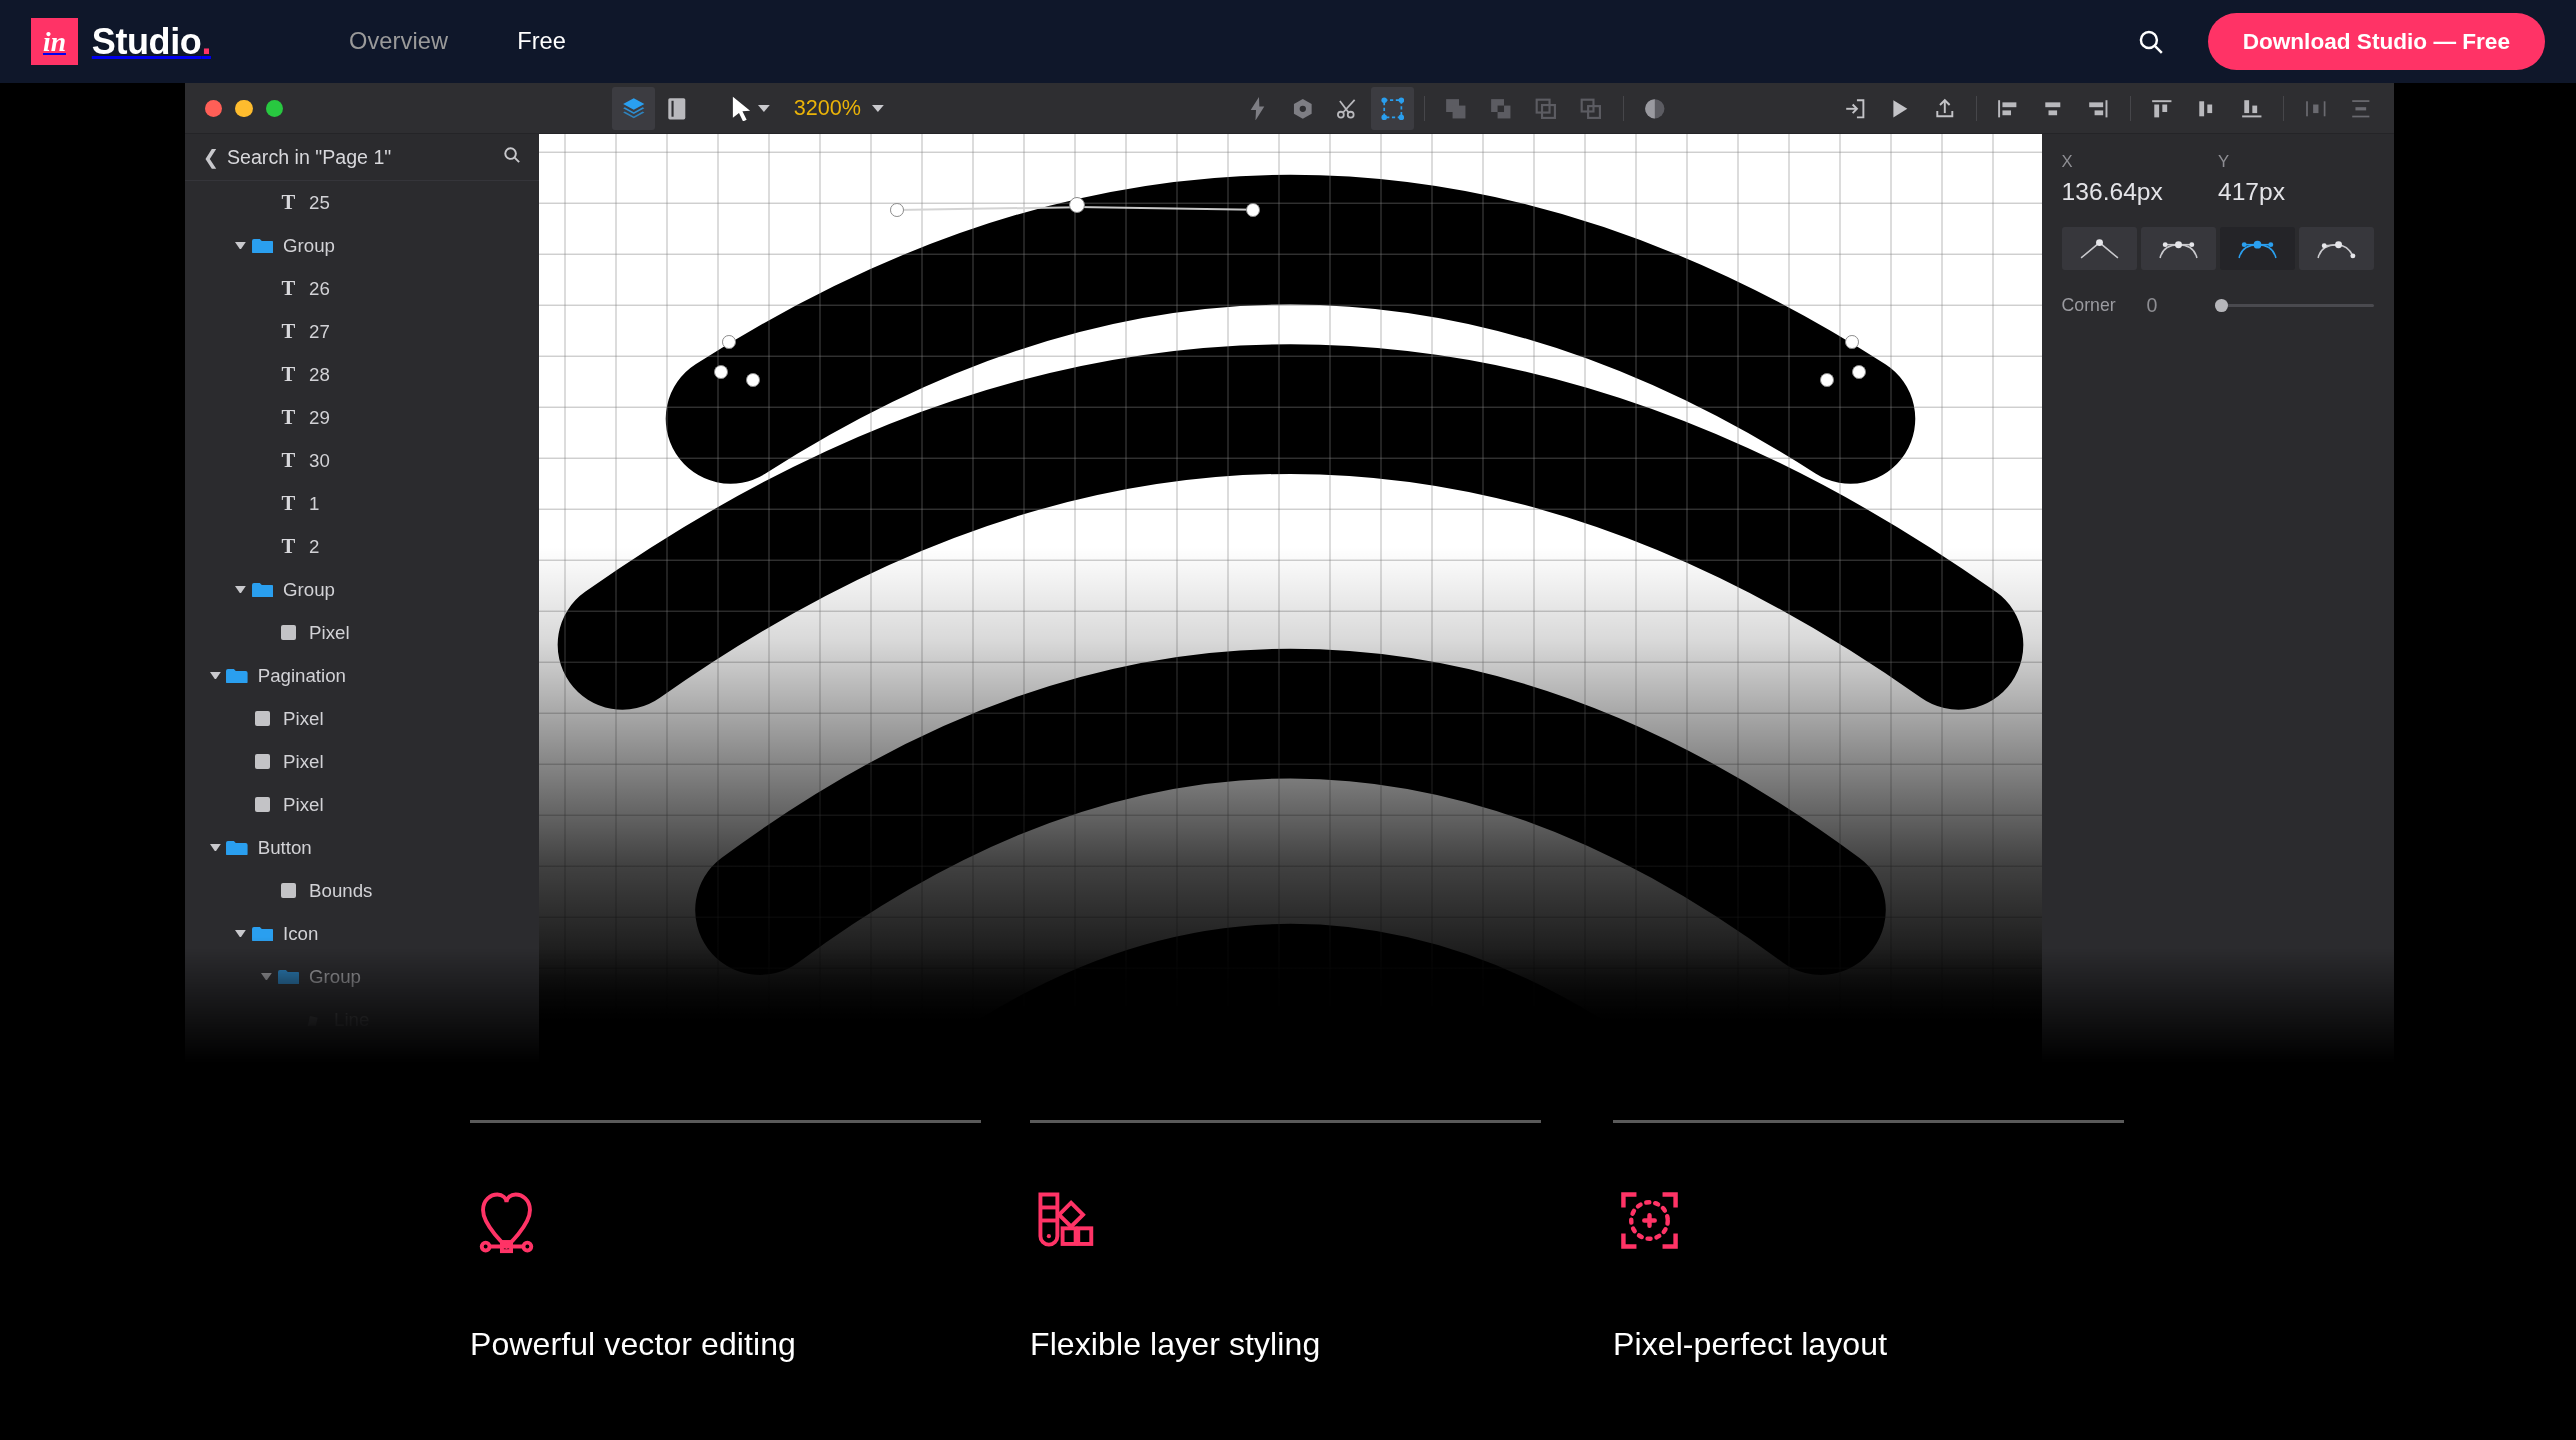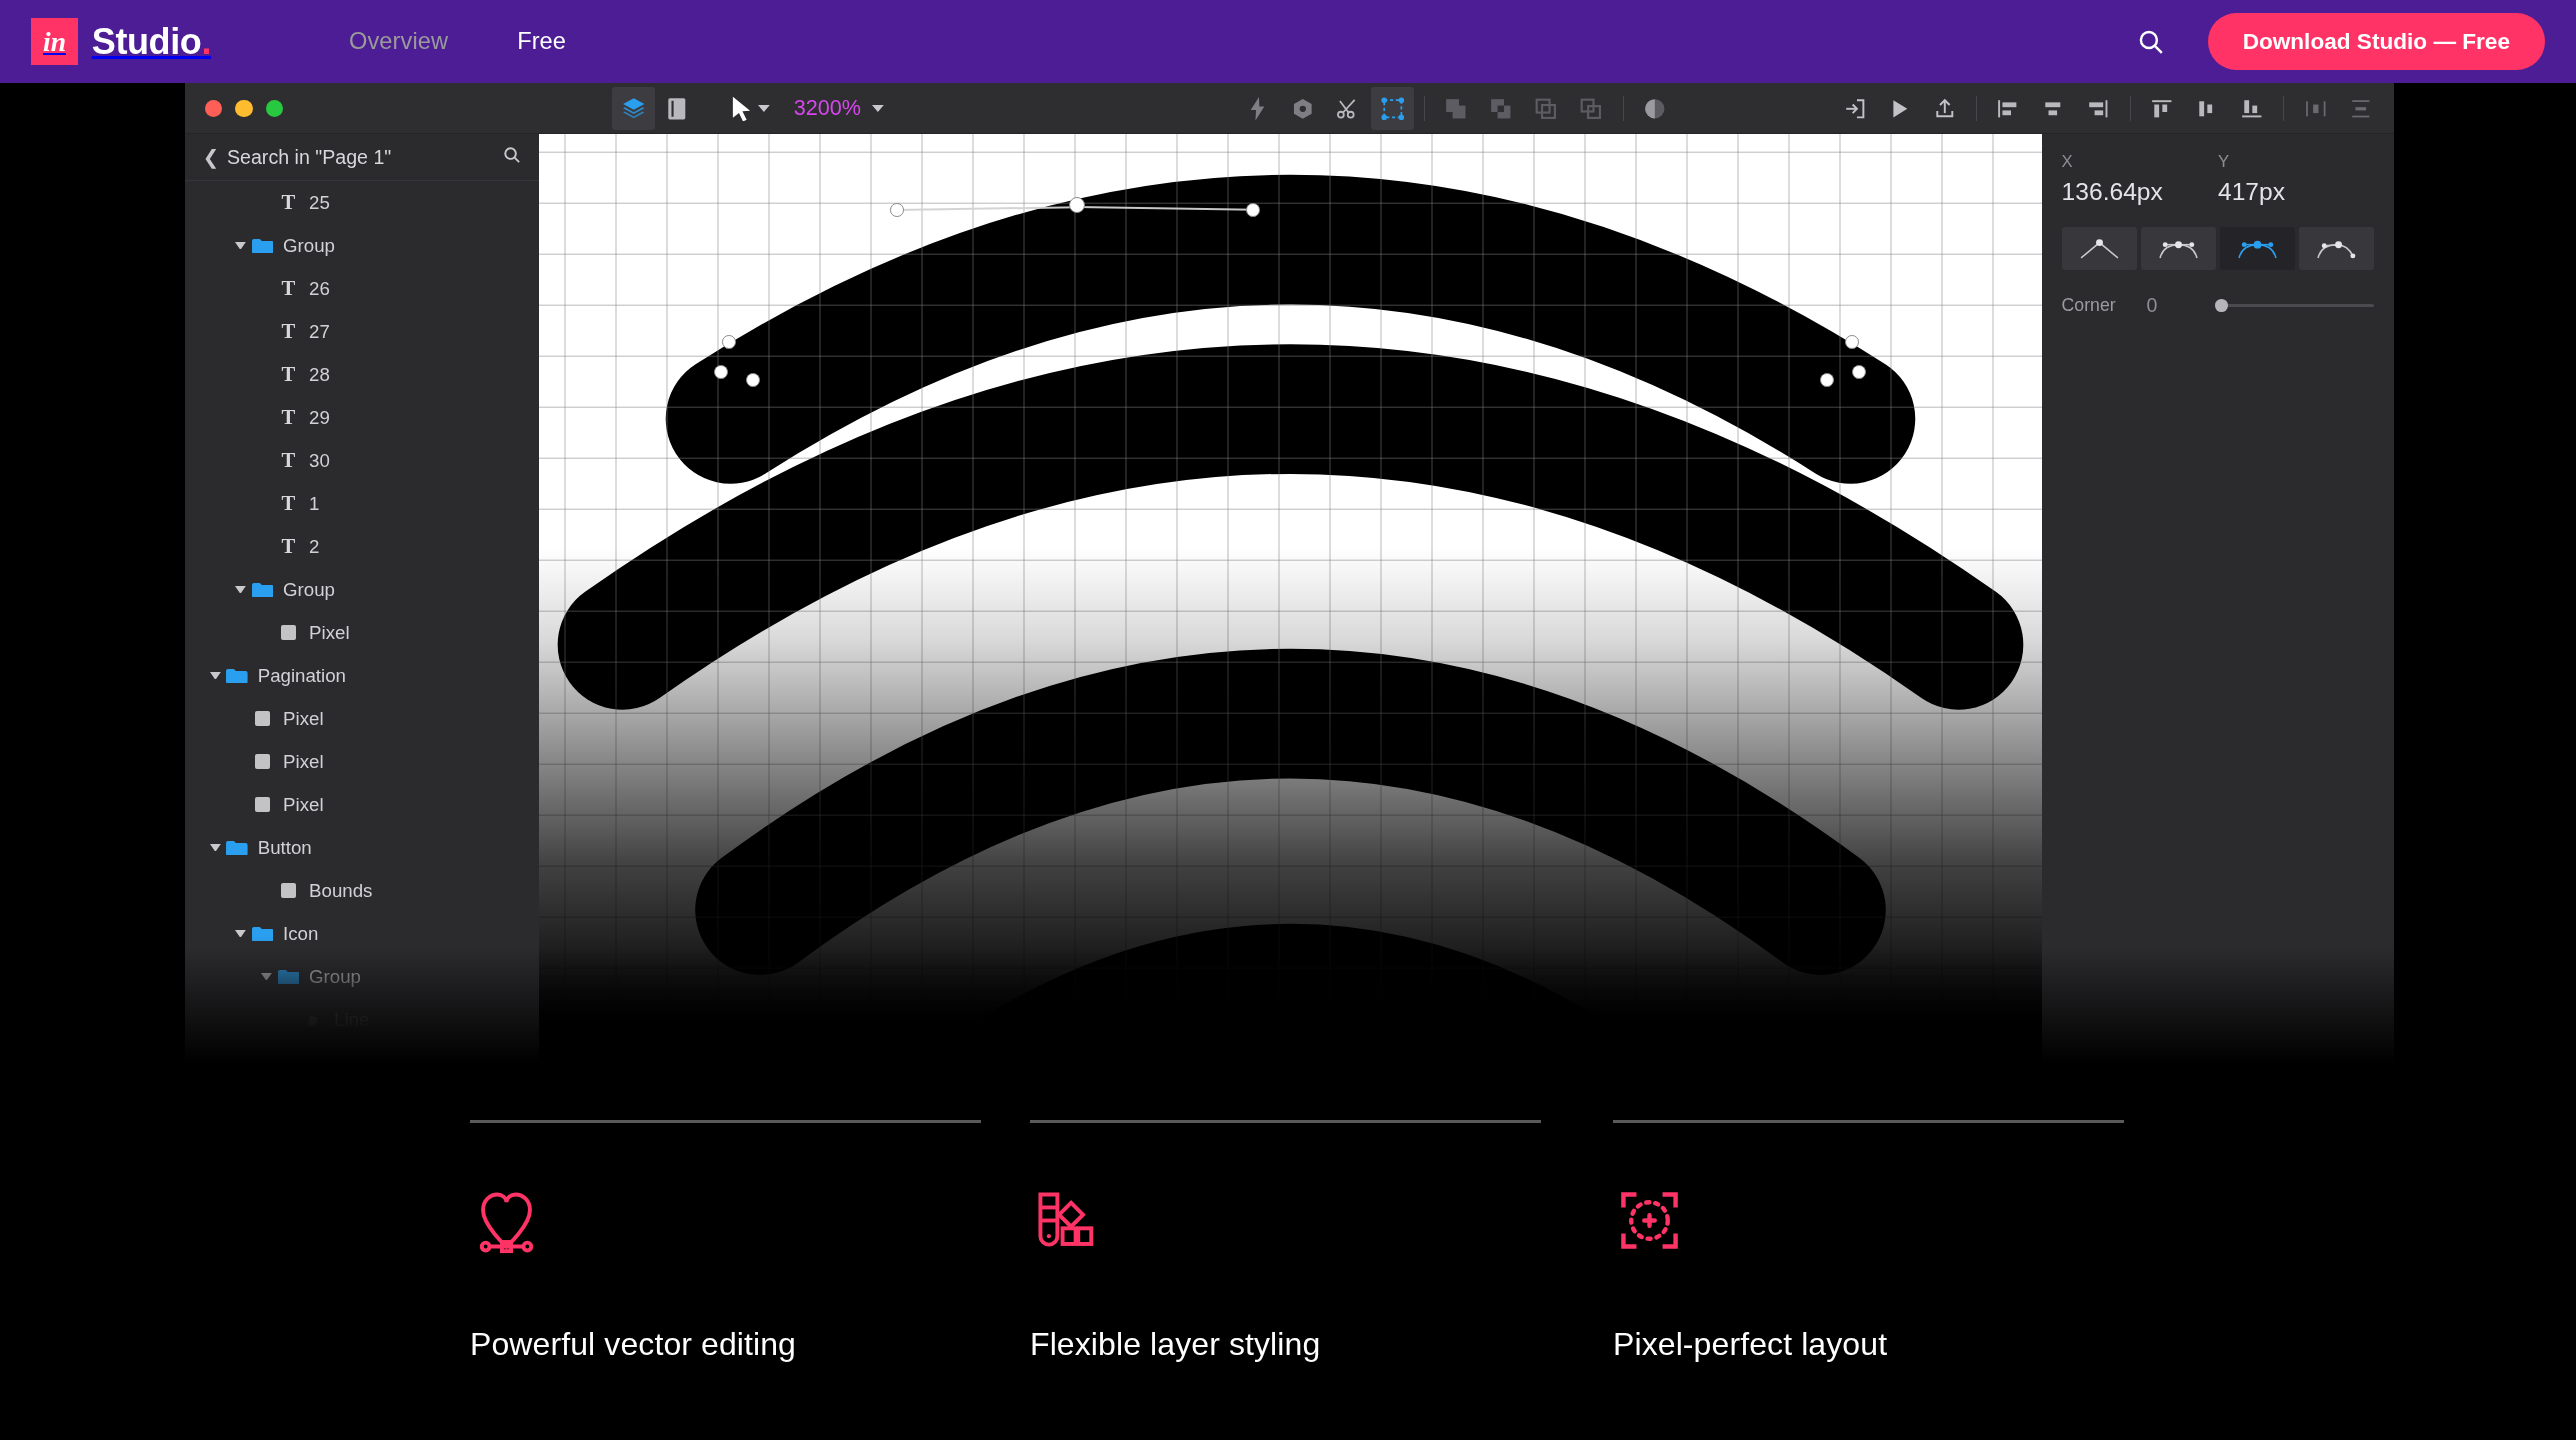--- a/index.html
+++ b/index.html
@@ -7,21 +7,21 @@
     width: 2576px; height: 1440px;
     background: #000;
     font-family: "Liberation Sans", sans-serif;
     overflow: hidden;
   }
 
   
   #site-nav {
     position: absolute; top: 0; left: 0;
     width: 2576px; height: 83px;
-    background: #4c1d95;
+    background: #0f172a;
     display: flex; align-items: center;
   }
   #brand { display: flex; align-items: center; margin-left: 31px; }
   #brand-mark {
     width: 47px; height: 47px;
     background: #FF3366;
     display: flex; align-items: center; justify-content: center;
     font-family: "Liberation Serif", serif;
     font-style: italic; font-weight: 700;
     font-size: 27.5px; color: #fff; line-height: 1;
@@ -90,21 +90,21 @@
     position: absolute; left: 427px; top: 3.9px;
     display: flex; gap: 0px;
   }
 
   #tool-left {
     position: absolute; left: 540px; top: 3.9px;
     display: flex; align-items: center; gap: 3.9px;
   }
   #cursor-tool { display: flex; align-items: center; gap: 5.9px; padding: 0 5.9px; height: 43px; cursor: pointer; }
   #zoom-level {
-    color: #d946ef; font-size: 21.6px; margin-left: 13.8px;
+    color: #eab308; font-size: 21.6px; margin-left: 13.8px;
     display: flex; align-items: center; gap: 11px; cursor: pointer;
   }
 
   #tool-center {
     position: absolute; left: 1051px; top: 3.9px;
     display: flex; align-items: center; gap: 2px;
   }
   #tool-right {
     position: absolute; right: 11.8px; top: 3.9px;
     display: flex; align-items: center; gap: 2px;

